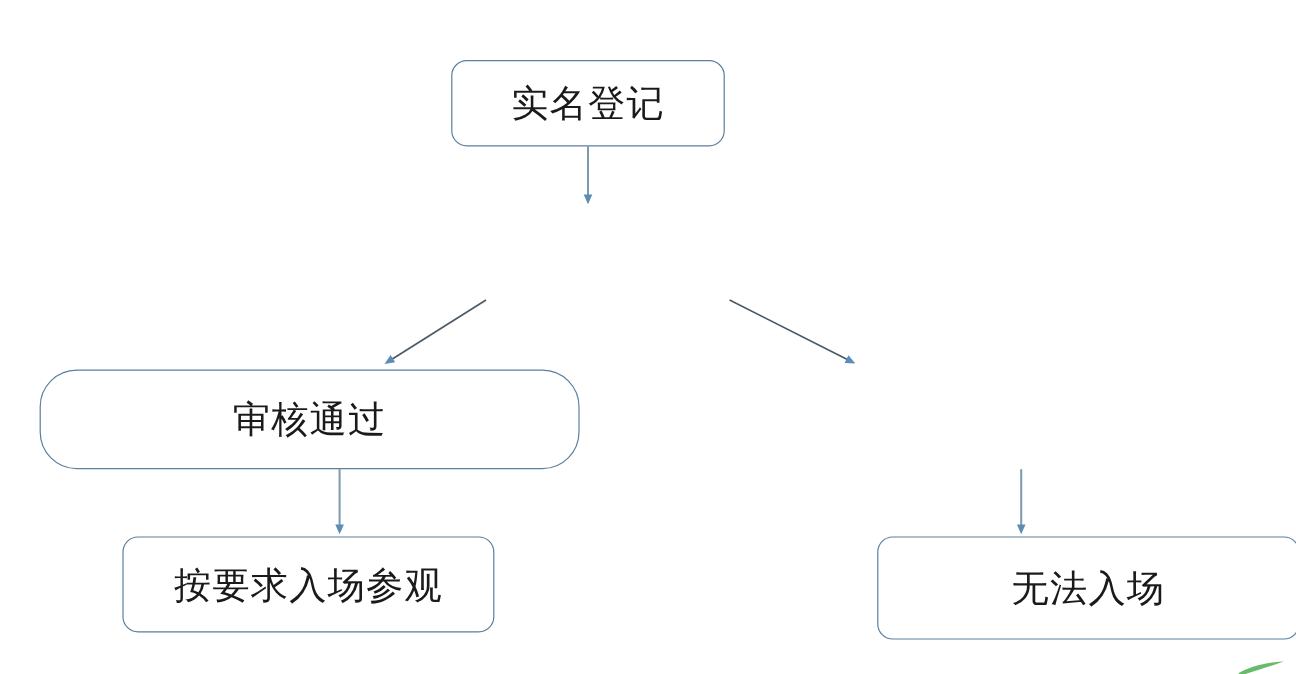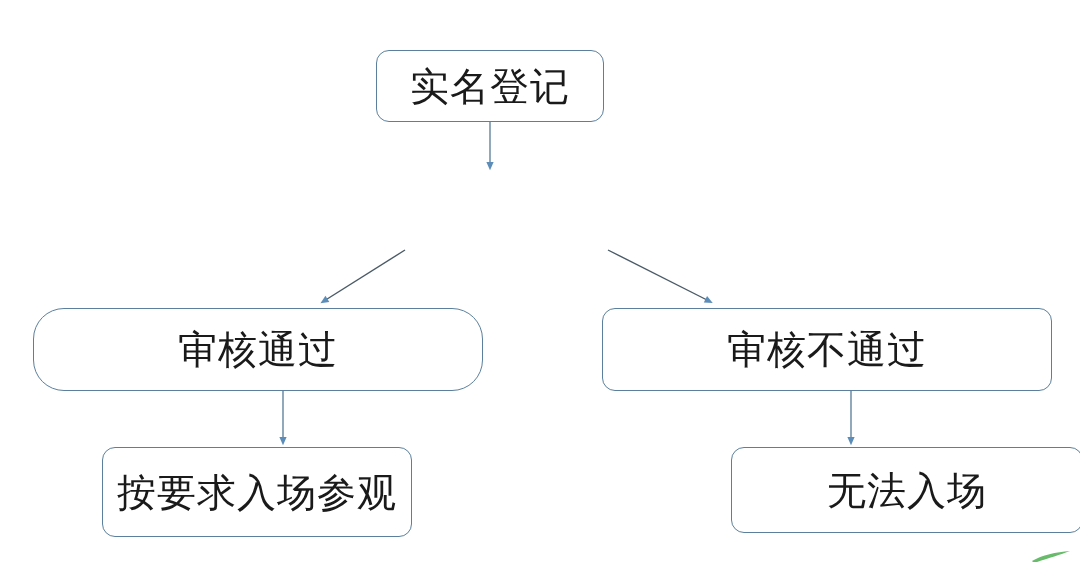--- a/index.html
+++ b/index.html
@@ -40,33 +40,33 @@
     border: 1.6px solid #5b7f9c;
     border-radius: 13px;
     display: flex;
     align-items: center;
     justify-content: center;
     z-index: 2;
   }
 
   .node-label {
     color: #1a1a1a;
-    font-size: 39px;
+    font-size: 31px;
     line-height: 1;
     letter-spacing: 1px;
     white-space: nowrap;
     font-family: "Liberation Serif", "DejaVu Serif", serif;
   }
 
   
   #node-realname    { left: 376px; top: 50px;  width: 228px; height: 72px; }
   #node-whitelist   { left: 247px; top: 173px; width: 440px; height: 76px; }
   #node-approved    { left: 33px;  top: 308px; width: 450px; height: 83px; border-radius: 31px; }
   #node-rejected    { left: 602px; top: 308px; width: 450px; height: 83px; }
-  #node-entry       { left: 102px; top: 447px; width: 310px; height: 90px; }
+  #node-entry       { left: 102px; top: 447px; width: 310px; height: 80px; }
   #node-noentry     { left: 686px; top: 447px; width: 352px; height: 86px; margin-left: 45px; }
 
   #watermark {
     position: absolute;
     left: 1030px;
     top: 548px;
     width: 48px;
     height: 16px;
     z-index: 0;
   }
@@ -96,23 +96,20 @@
 
   <div class="node" id="node-realname">
     <span class="node-label">实名登记</span>
   </div>
 
 
   <div class="node" id="node-approved">
     <span class="node-label">审核通过</span>
   </div>
 
-  <div class="node" id="node-rejected">
-    <span class="node-label">审核不通过</span>
-  </div>
 
   <div class="node" id="node-entry">
     <span class="node-label">按要求入场参观</span>
   </div>
 
   <div class="node" id="node-noentry">
     <span class="node-label">无法入场</span>
   </div>
 
   <svg id="watermark" viewBox="0 0 48 16" width="48" height="16">

